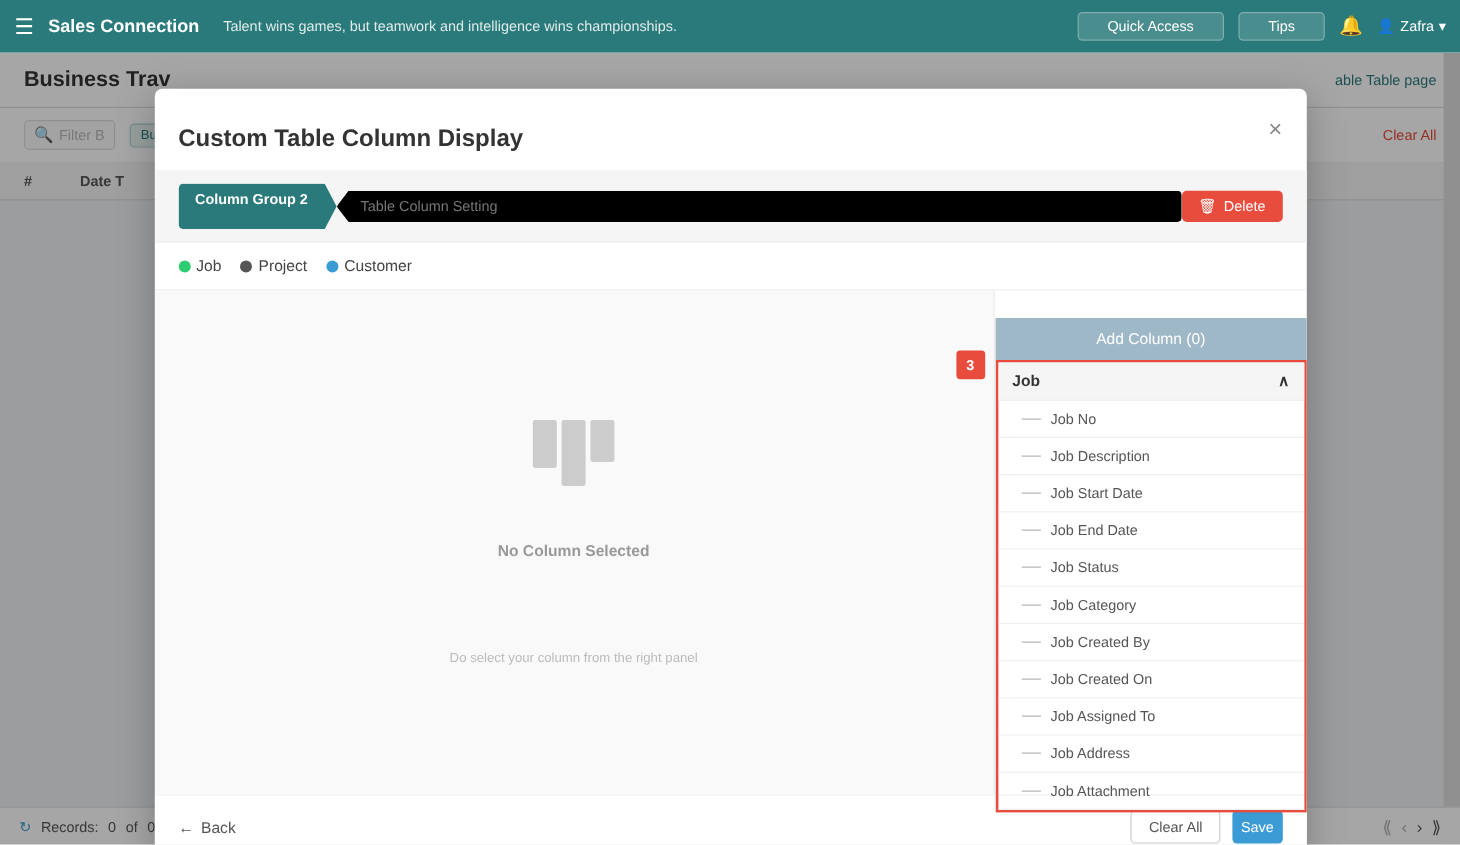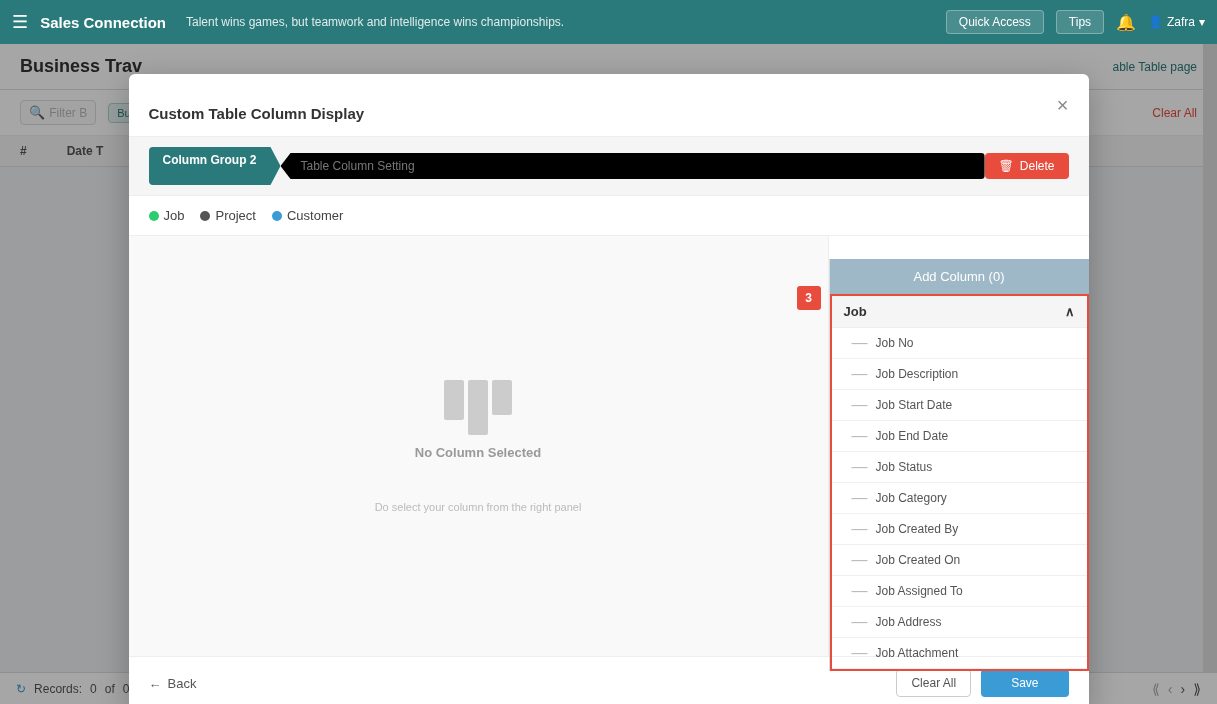--- a/index.html
+++ b/index.html
@@ -15,21 +15,21 @@
       color: white;
       gap: 12px;
     }
     .topnav-brand { font-weight: bold; font-size: 15px; margin-right: 8px; }
     .topnav-tagline { font-size: 12px; opacity: 0.85; flex: 1; }
     .topnav-btn {
       background: rgba(255,255,255,0.15);
       border: 1px solid rgba(255,255,255,0.3);
       color: white;
       border-radius: 4px;
-      padding: 4px 12px;
+      padding: 4px 24px;
       font-size: 12px;
       cursor: pointer;
     }
     .topnav-icon { font-size: 16px; cursor: pointer; }
     .topnav-user { display: flex; align-items: center; gap: 4px; font-size: 12px; cursor: pointer; }
 
     
     .page-bg {
       position: relative;
       width: 1217px;
@@ -120,21 +120,21 @@
       overflow: hidden;
     }
 
     .modal-header {
       display: flex;
       align-items: center;
       justify-content: space-between;
       padding: 14px 20px;
       border-bottom: 1px solid #eee;
     }
-    .modal-title { font-size: 15px; font-weight: 600; color: #333; margin-top: 17px; }
+    .modal-title { font-size: 20px; font-weight: 600; color: #333; margin-top: 17px; }
     .modal-close {
       background: none;
       border: none;
       font-size: 20px;
       color: #888;
       cursor: pointer;
       line-height: 1;
     }
 
     
@@ -211,20 +211,21 @@
     
     .left-panel {
       flex: 1;
       padding: 20px;
       background: #f9f9f9;
       display: flex;
       flex-direction: column;
       align-items: center;
       justify-content: center;
       border-right: 1px solid #eee;
+      gap: 36px;
     }
     .no-column-icon {
       display: flex;
       gap: 4px;
       margin-bottom: 10px;
     }
     .no-col-bar {
       width: 20px;
       border-radius: 2px;
       background: #ccc;
@@ -341,21 +342,21 @@
       padding: 6px 14px;
       font-size: 12px;
       cursor: pointer;
       color: #555;
     }
     .save-btn {
       background: #3a9bd5;
       color: white;
       border: none;
       border-radius: 4px;
-      padding: 6px 30px;
+      padding: 6px 7px;
       font-size: 12px;
       cursor: pointer;
     }
 
     
     .status-bar {
       position: absolute;
       bottom: 0;
       left: 0;
       right: 0;

